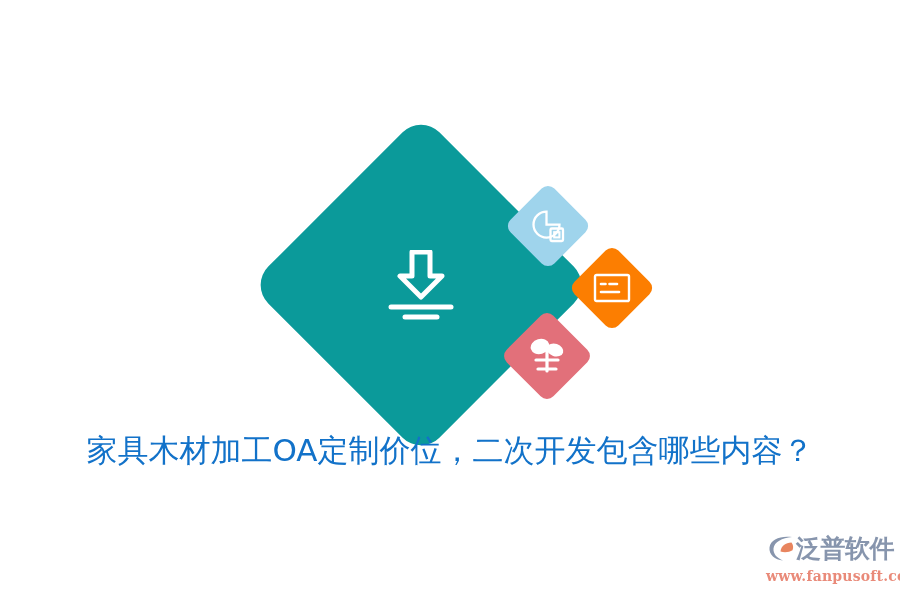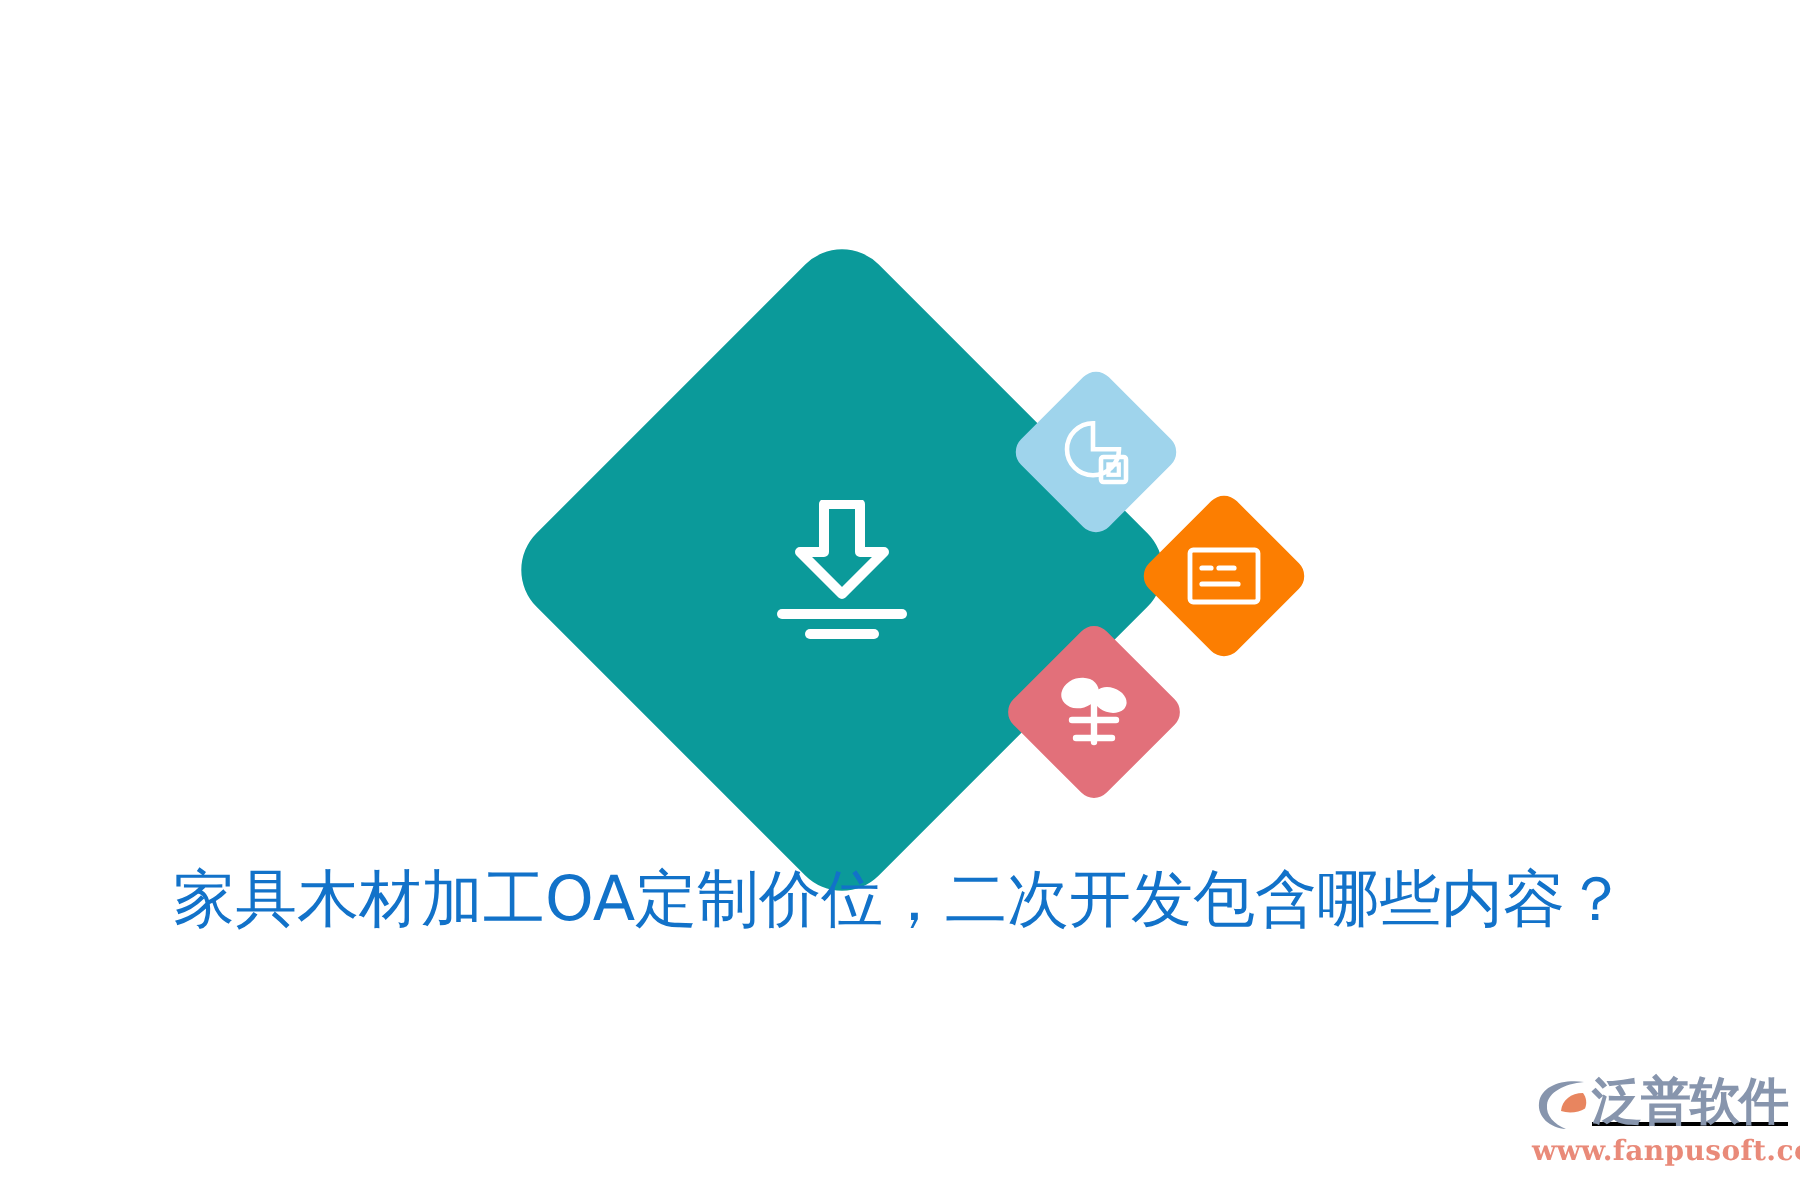--- a/index.html
+++ b/index.html
@@ -97,23 +97,22 @@
   
   .logo {
     position: absolute;
     left: 766px;
     top: 534px;
     width: 128px;
     height: 52px;
   }
   .logo-row {
     display: flex;
-    align-items: flex-end;
+    align-items: flex-start;
     height: 32px;
-    text-decoration: underline;
   }
   .logo-mark {
     width: 30px;
     height: 28px;
     flex: 0 0 30px;
     line-height: 0;
   }
   .logo-wordmark {
     font-family: "DejaVu Sans", "Liberation Sans", sans-serif;
     font-size: 25px;

